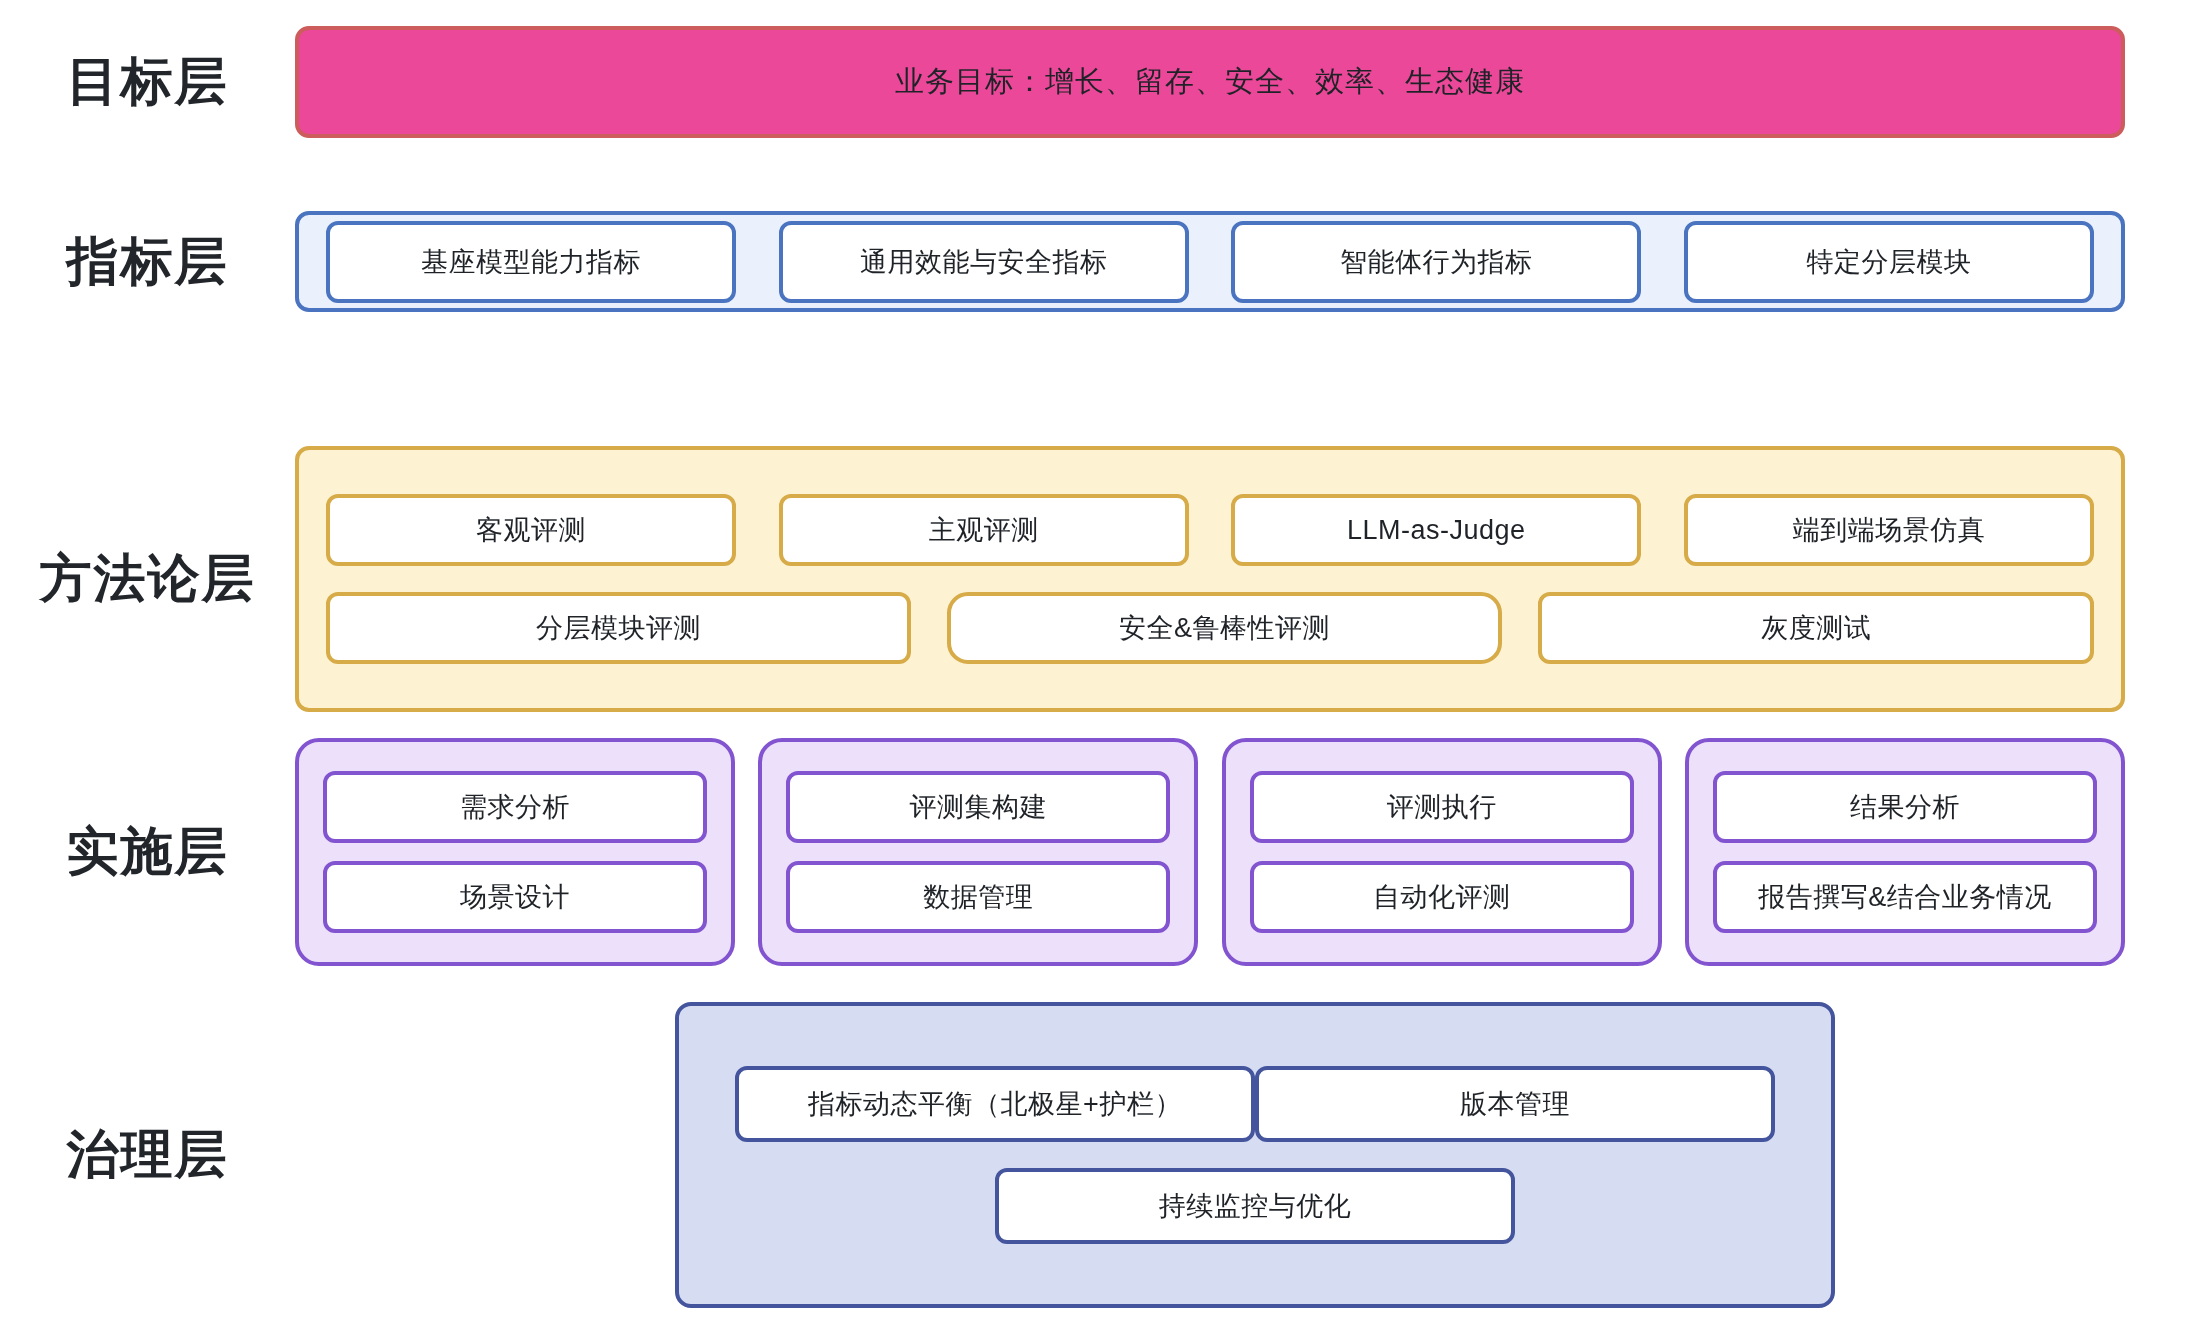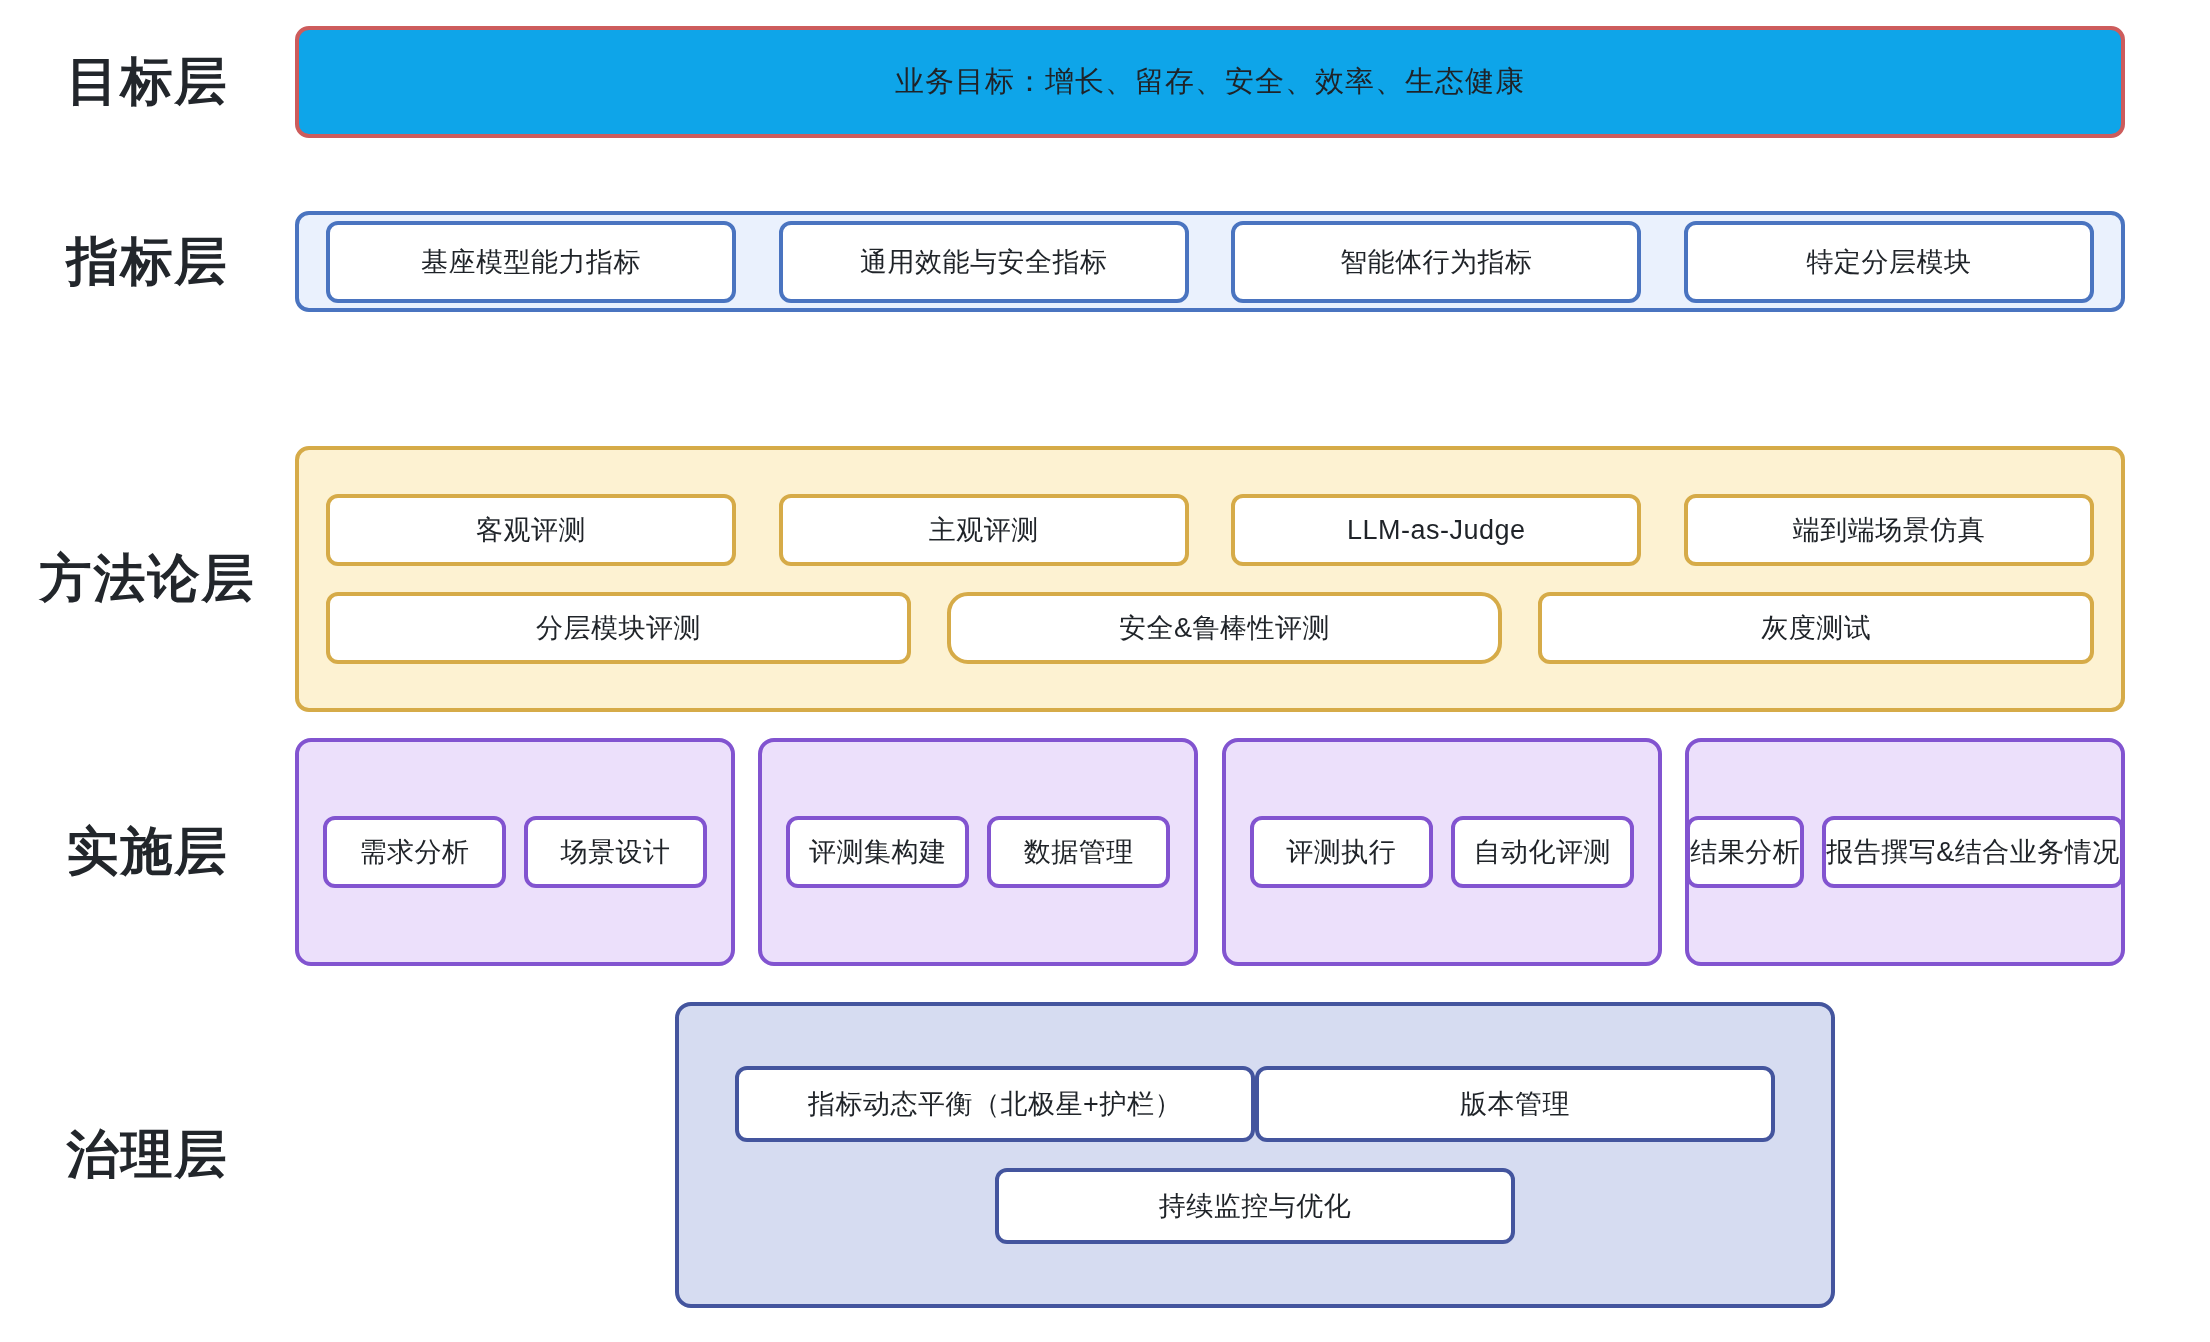--- a/index.html
+++ b/index.html
@@ -72,21 +72,21 @@
     color: #1f2328;
     letter-spacing: 0.5px;
     white-space: nowrap;
   }
 
   
   #row-goal { top: 26px; height: 112px; }
   .band-goal {
     width: 1830px;
     height: 112px;
-    background: #0ea5e9;
+    background: #ec4899;
     border-color: #cd5c5c;
   }
   .goal-text {
     font-size: 29px;
     color: #1f2328;
     letter-spacing: 1px;
   }
 
   
   #row-metric { top: 196px; height: 131px; }
@@ -137,25 +137,25 @@
   .impl-track {
     display: flex;
     width: 1830px;
     justify-content: space-between;
   }
   .band-impl {
     width: 440px;
     height: 228px;
     background: #ece0fb;
     border-color: #8254d0;
-    flex-direction: row;
+    flex-direction: column;
     justify-content: center;
     gap: 18px;
     padding: 0 24px;
-    border-radius: 16px;
+    border-radius: 24px;
   }
   .chip-impl {
     width: 100%;
     height: 72px;
     border-color: #8254d0;
   }
 
   
   #row-gov { top: 1002px; height: 306px; }
   .band-gov {

